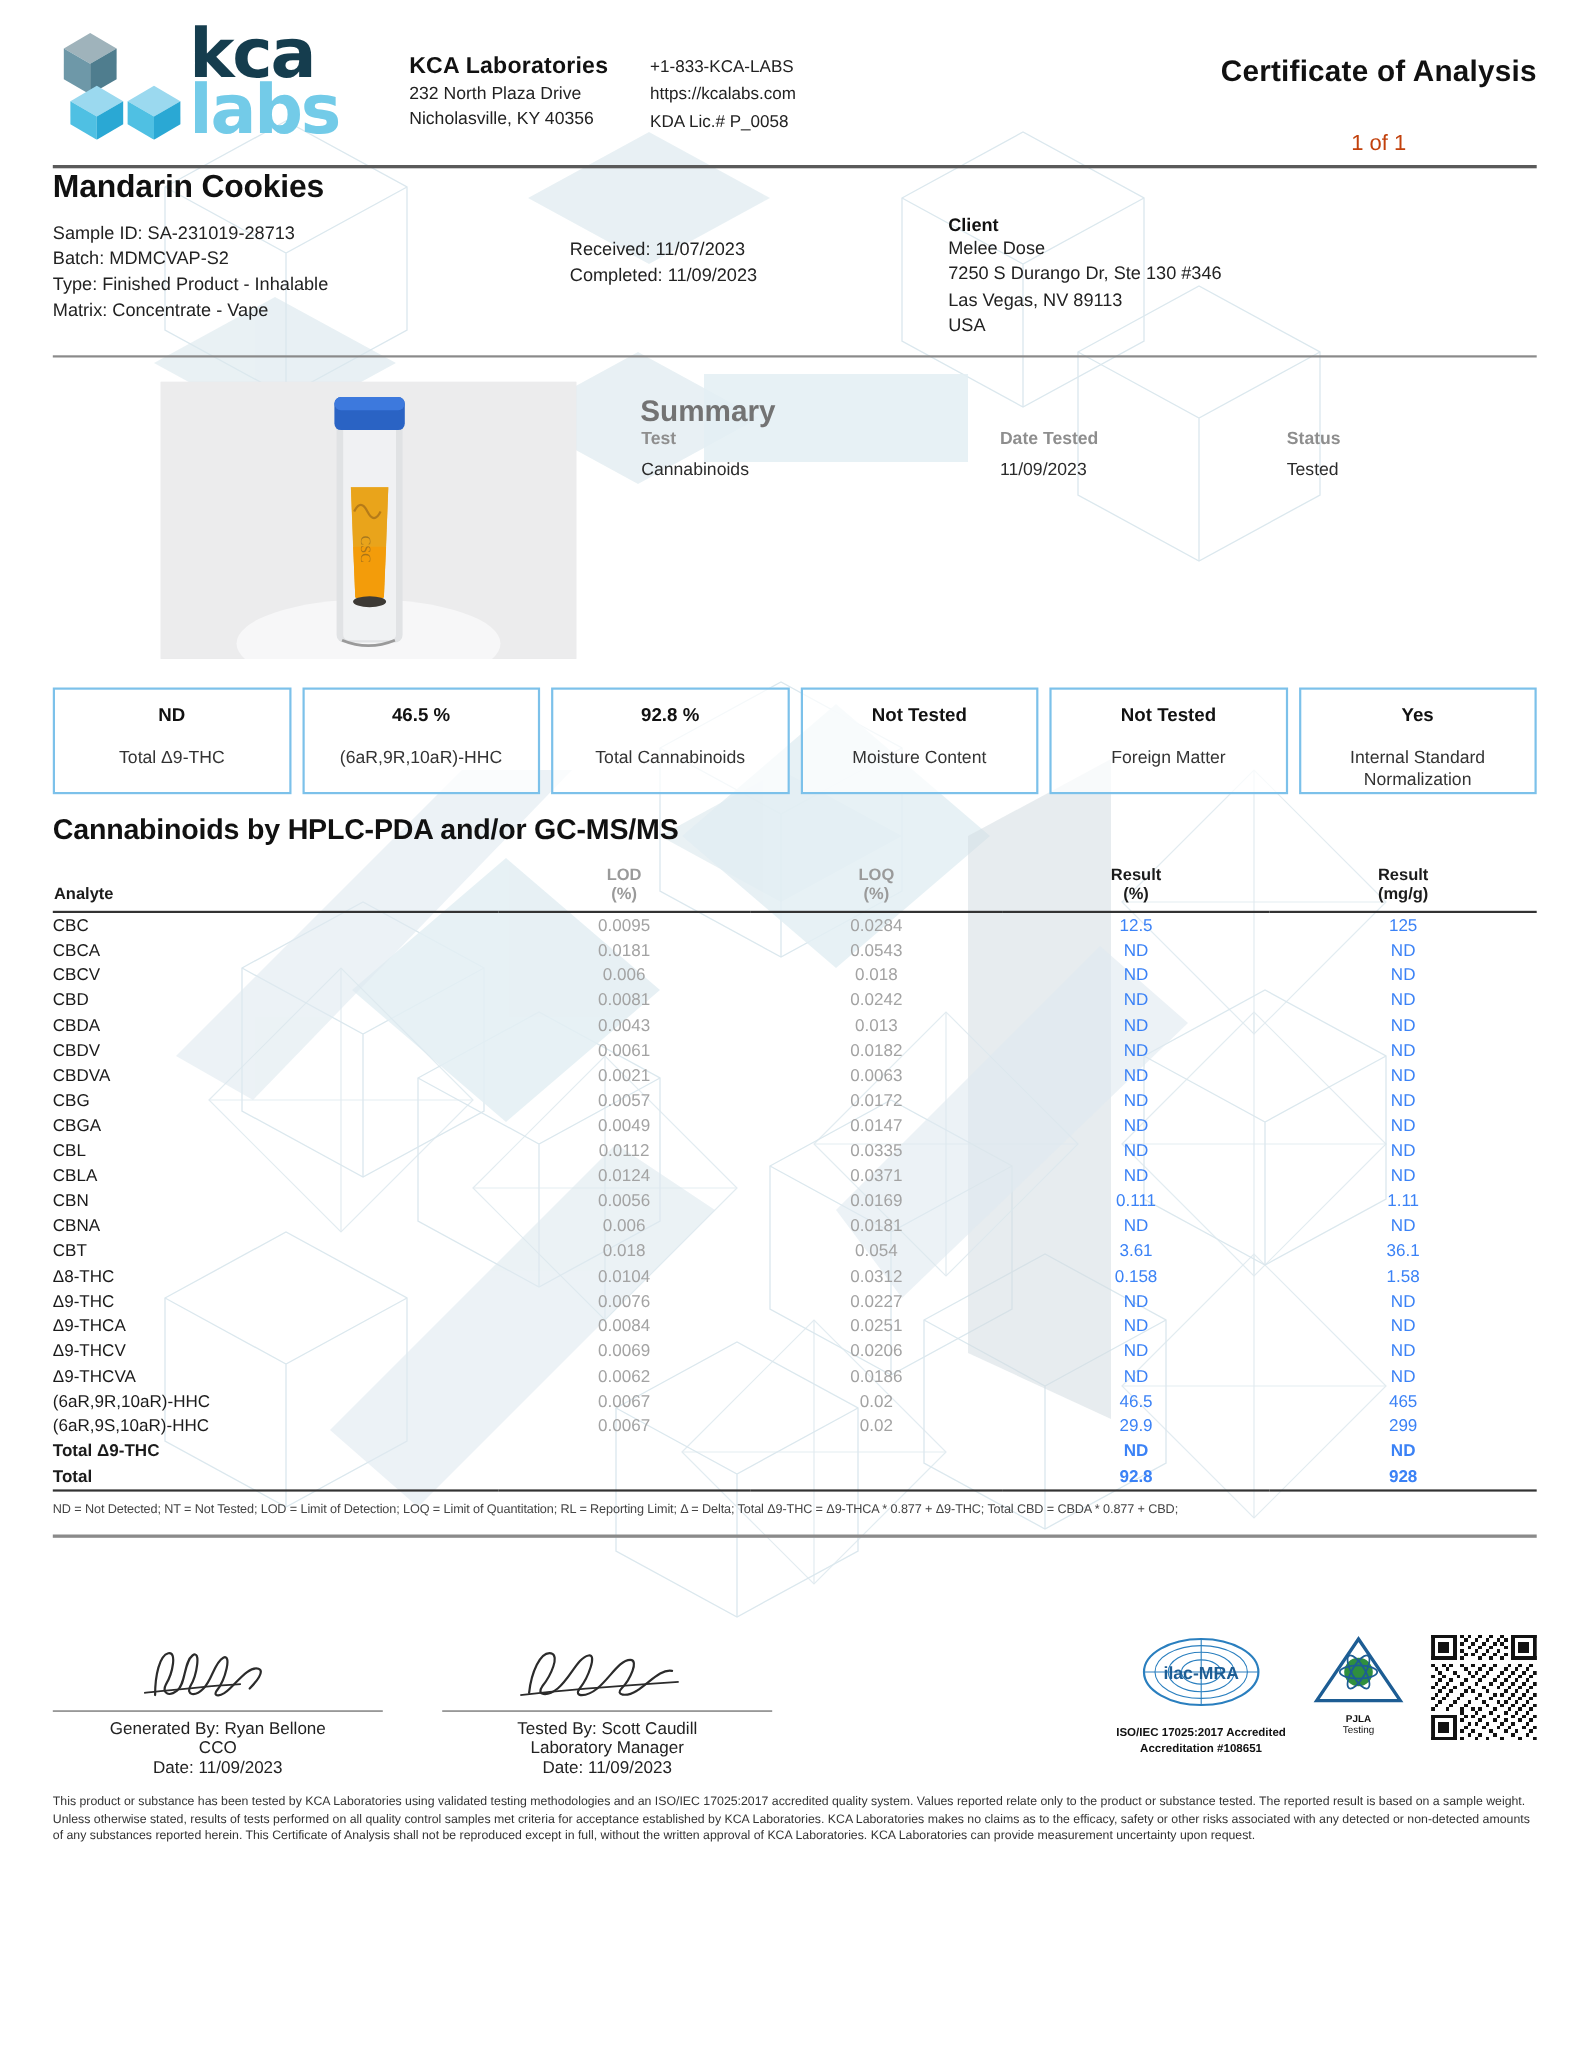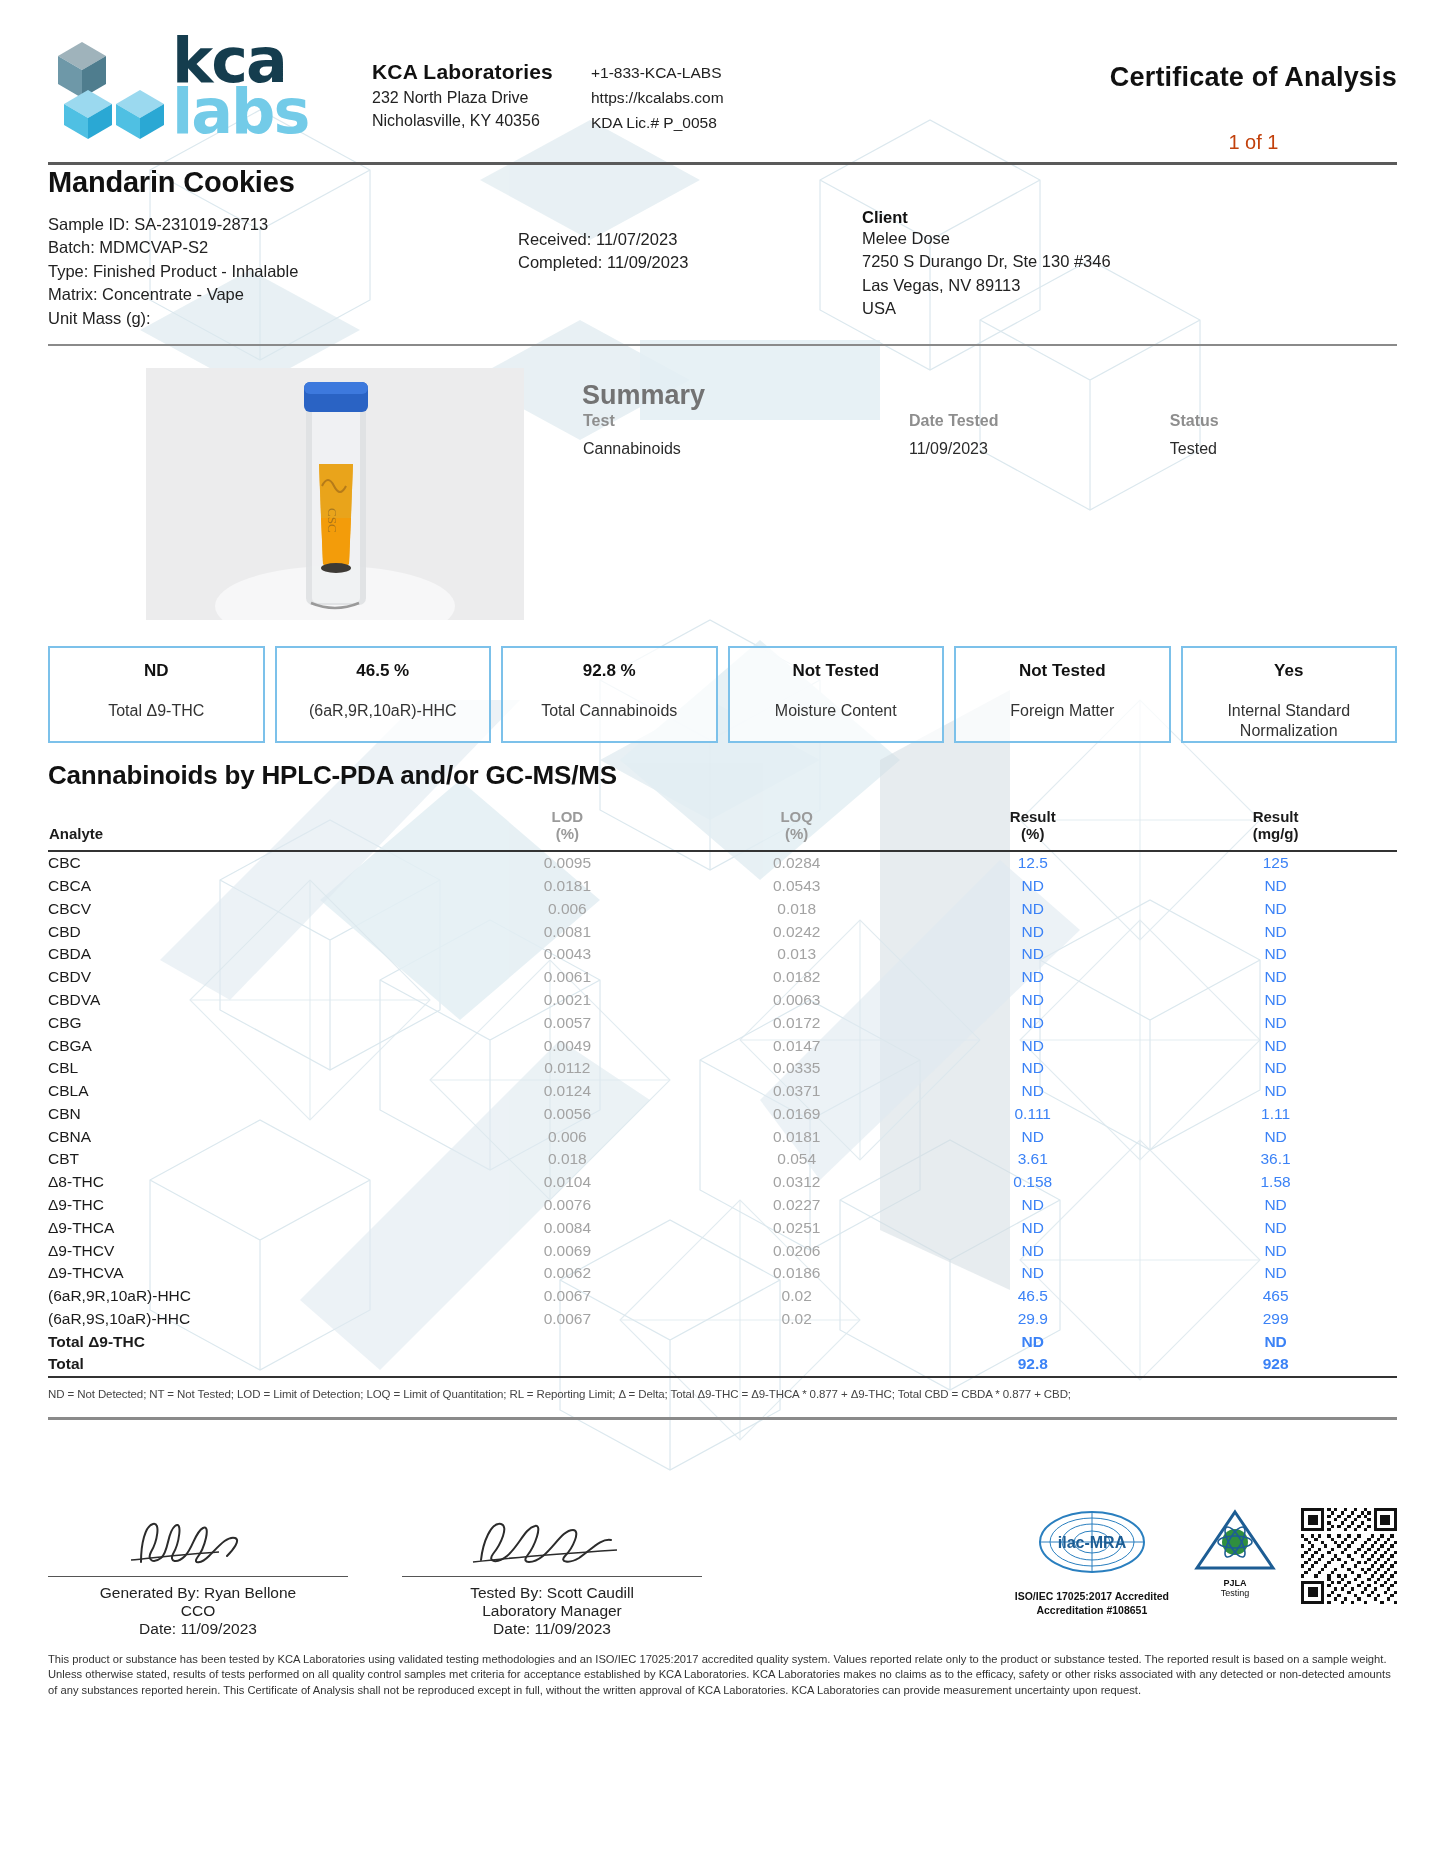--- a/index.html
+++ b/index.html
@@ -12,21 +12,21 @@
     position:relative;
     overflow:hidden;
   }
   .page { position:relative; width:1445px; height:1870px; padding:0 48px; }
 
   
   .watermark { position:absolute; inset:0; pointer-events:none; z-index:0; overflow:hidden; }
   .watermark svg { position:absolute; }
 
   
-  .header { position:relative; z-index:2; display:flex; align-items:flex-start; padding-top:34px; }
+  .header { position:relative; z-index:2; display:flex; align-items:flex-start; padding-top:22px; }
   .logo-wrap { display:flex; align-items:center; width:300px; flex:0 0 300px; }
   .logo-cubes { width:120px; height:105px; flex:0 0 120px; }
   .logo-text { margin-left:4px; line-height:0.82; }
   .logo-kca { font-size:62px; font-weight:bold; color:#153d4e; letter-spacing:-2px; font-family:"DejaVu Sans", sans-serif; }
   .logo-labs { font-size:62px; font-weight:bold; color:#73cbe8; letter-spacing:-2px; font-family:"DejaVu Sans", sans-serif; }
 
   .lab-info { margin-left:24px; padding-top:26px; }
   .lab-name { font-size:21px; font-weight:bold; color:#111; letter-spacing:.2px; }
   .lab-line { font-size:16px; color:#222; margin-top:5px; }
 
@@ -232,21 +232,20 @@
 
   <div class="rule-thick"></div>
 
   <div class="sample">
     <div class="sample-left">
       <div class="sample-title">Mandarin Cookies</div>
       <div class="sample-line">Sample ID: SA-231019-28713</div>
       <div class="sample-line">Batch: MDMCVAP-S2</div>
       <div class="sample-line">Type: Finished Product - Inhalable</div>
       <div class="sample-line">Matrix: Concentrate - Vape</div>
-      <div class="sample-line">Unit Mass (g):</div>
     </div>
     <div class="sample-mid">
       <div class="sample-line">Received: 11/07/2023</div>
       <div class="sample-line">Completed: 11/09/2023</div>
     </div>
     <div class="sample-right">
       <div class="client-label">Client</div>
       <div class="client-line">Melee Dose</div>
       <div class="client-line">7250 S Durango Dr, Ste 130 #346</div>
       <div class="client-line">Las Vegas, NV 89113</div>

